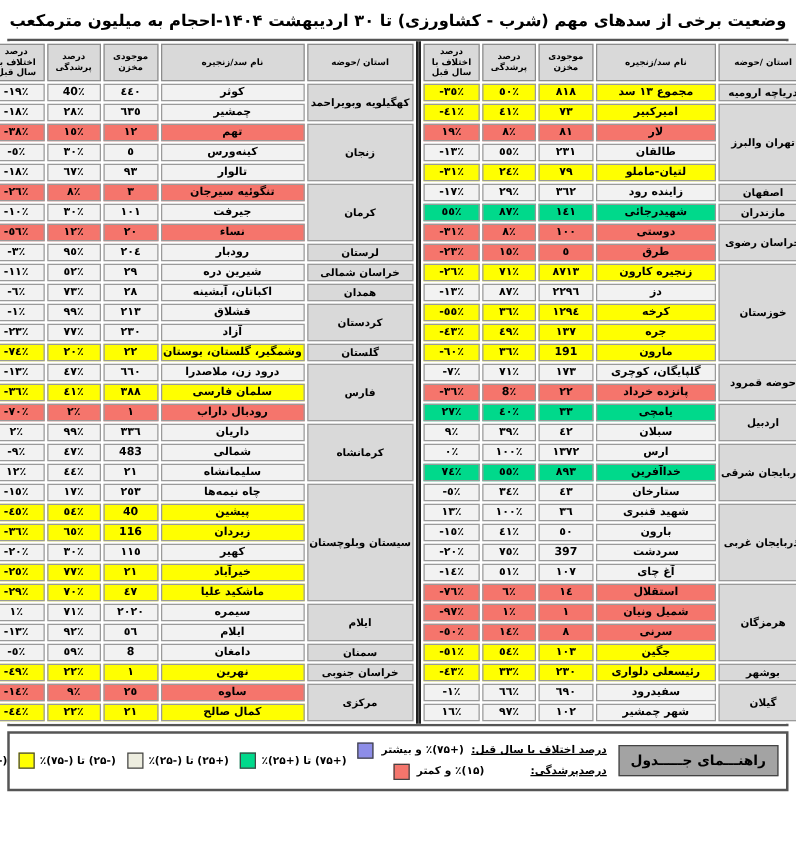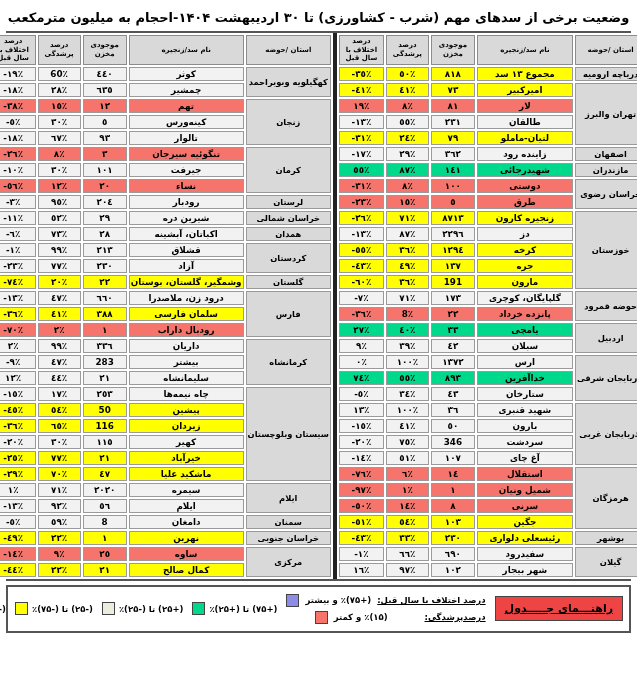--- a/index.html
+++ b/index.html
@@ -47,22 +47,22 @@
   td.num { direction: ltr; }
 
   .divider { align-self: stretch; width: 5px; border-right: 2px solid #222; border-left: 2px solid #222; background: #fff; }
 
   .legend {
     margin-top: 4px; border: 2px solid #555; height: 48px;
     display: flex; direction: rtl; align-items: center; gap: 9px; padding: 2px 6px;
     font-size: 8.5px; font-weight: bold; background: #fff;
   }
   .legend-title-box {
-    border: 1.5px solid #444; background: #ef4444; padding: 5px 9px;
-    font-size: 11px; font-weight: bold; white-space: nowrap; text-decoration: underline;
+    border: 1.5px solid #444; background: #a3a3a3; padding: 5px 9px;
+    font-size: 11px; font-weight: bold; white-space: nowrap;
   }
   .legend-pair-stack { display: flex; flex-direction: column; gap: 4px; }
   .legend-pair { display: flex; direction: rtl; align-items: center; gap: 6px; white-space: nowrap; }
   .legend-pair .lab { min-width: 92px; text-decoration: underline; }
   .swatch { width: 13px; height: 13px; border: 1px solid #444; flex: 0 0 auto; display: inline-block; }
   .legend-range { display: flex; direction: rtl; align-items: center; gap: 4px; white-space: nowrap; }
 </style>
 </head>
 <body>
 
@@ -233,21 +233,21 @@
             <td class="w num">١٣٪</td>
           </tr>
           <tr>
             <td class="w">بارون</td>
             <td class="w num">٥٠</td>
             <td class="w num">٤١٪</td>
             <td class="w num">-١٥٪</td>
           </tr>
           <tr>
             <td class="w">سردشت</td>
-            <td class="w num">346</td>
+            <td class="w num">397</td>
             <td class="w num">٧٥٪</td>
             <td class="w num">-٢٠٪</td>
           </tr>
           <tr>
             <td class="w">آغ چای</td>
             <td class="w num">١٠٧</td>
             <td class="w num">٥١٪</td>
             <td class="w num">-١٤٪</td>
           </tr>
           <tr>
@@ -283,21 +283,21 @@
             <td class="y num">-٤٣٪</td>
           </tr>
           <tr>
             <td class="prov" rowspan="2">گیلان</td>
             <td class="w">سفیدرود</td>
             <td class="w num">٦٩٠</td>
             <td class="w num">٦٦٪</td>
             <td class="w num">-١٪</td>
           </tr>
           <tr>
-            <td class="w">شهر بیجار</td>
+            <td class="w">شهر چمشیر</td>
             <td class="w num">١٠٢</td>
             <td class="w num">٩٧٪</td>
             <td class="w num">١٦٪</td>
           </tr>
         </tbody>
     </table>
 
     <div class="divider"></div>
 
     <table class="dams">
@@ -315,21 +315,21 @@
           <th>موجودی مخزن</th>
           <th>درصد پرشدگی</th>
           <th>درصد اختلاف با سال قبل</th>
         </tr>
       </thead>
       <tbody id="tbody-left">
           <tr>
             <td class="prov" rowspan="2">کهگیلویه وبویراحمد</td>
             <td class="w">کوثر</td>
             <td class="w num">٤٤٠</td>
-            <td class="w num">60٪</td>
+            <td class="w num">40٪</td>
             <td class="w num">-١٩٪</td>
           </tr>
           <tr>
             <td class="w">چمشیر</td>
             <td class="w num">٦٣٥</td>
             <td class="w num">٢٨٪</td>
             <td class="w num">-١٨٪</td>
           </tr>
           <tr>
             <td class="prov" rowspan="3">زنجان</td>
@@ -430,41 +430,41 @@
             <td class="r num">-٧٠٪</td>
           </tr>
           <tr>
             <td class="prov" rowspan="3">کرمانشاه</td>
             <td class="w">داریان</td>
             <td class="w num">٣٣٦</td>
             <td class="w num">٩٩٪</td>
             <td class="w num">٢٪</td>
           </tr>
           <tr>
-            <td class="w">بیشتر</td>
-            <td class="w num">283</td>
+            <td class="w">شمالی</td>
+            <td class="w num">483</td>
             <td class="w num">٤٧٪</td>
             <td class="w num">-٩٪</td>
           </tr>
           <tr>
             <td class="w">سلیمانشاه</td>
             <td class="w num">٢١</td>
             <td class="w num">٤٤٪</td>
             <td class="w num">١٢٪</td>
           </tr>
           <tr>
             <td class="prov" rowspan="6">سیستان وبلوچستان</td>
             <td class="w">چاه نیمه‌ها</td>
             <td class="w num">٢٥٣</td>
             <td class="w num">١٧٪</td>
             <td class="w num">-١٥٪</td>
           </tr>
           <tr>
             <td class="y">پیشین</td>
-            <td class="y num">50</td>
+            <td class="y num">40</td>
             <td class="y num">٥٤٪</td>
             <td class="y num">-٤٥٪</td>
           </tr>
           <tr>
             <td class="y">زیردان</td>
             <td class="y num">116</td>
             <td class="y num">٦٥٪</td>
             <td class="y num">-٣٦٪</td>
           </tr>
           <tr>

